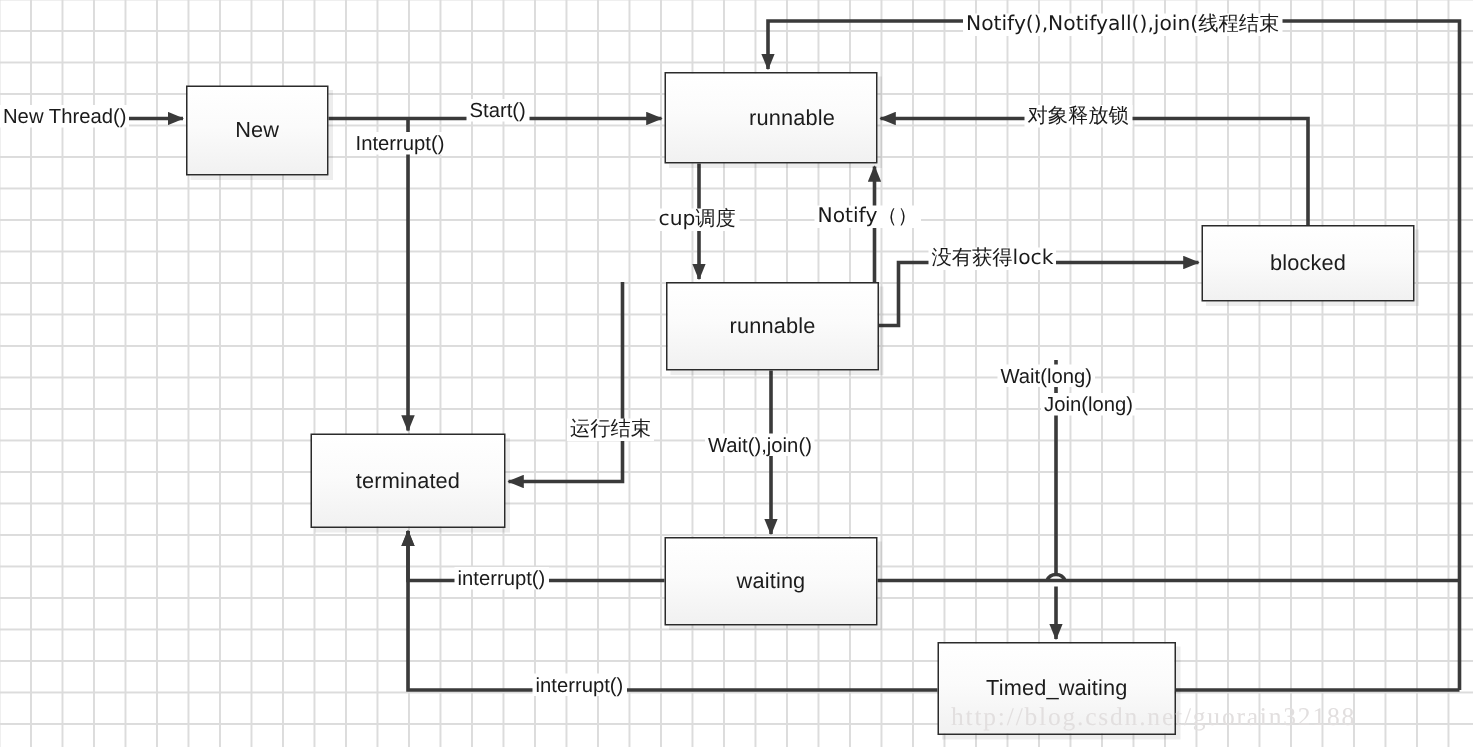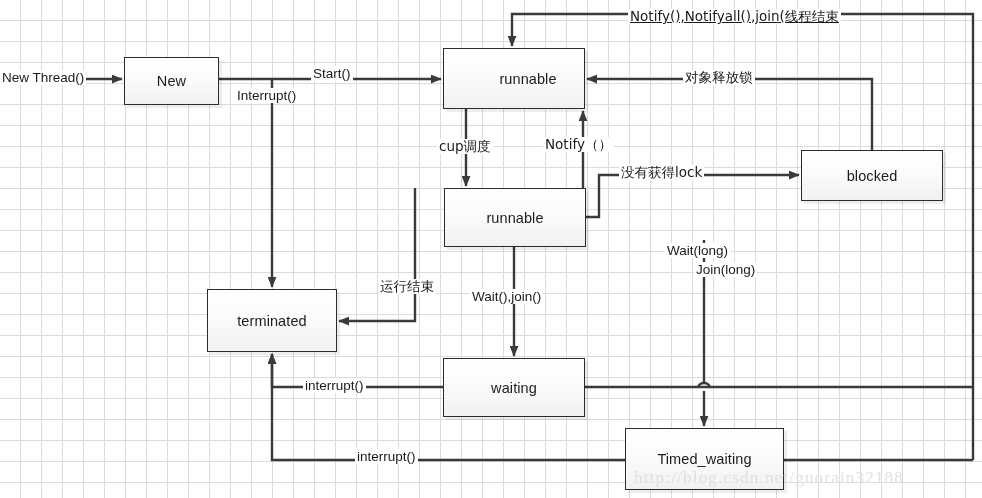--- a/index.html
+++ b/index.html
@@ -110,21 +110,21 @@
 
       <path d="M 784,460 L 973,460"></path>
 
       <path d="M 443,387 L 272,387 L 272,354" marker-end="url(#arrowhead)"></path>
 
       <path d="M 625,460 L 272,460 L 272,354" marker-end="url(#arrowhead)"></path>
 
     </g>
   </svg>
 
-  <div class="node" style="left:124px; top:57px; width:95px; height:48px;">
+  <div class="node" style="left:124px; top:57px; width:95px; height:60px;">
     <span>New</span>
   </div>
 
   <div class="node" style="left:443px; top:48px; width:142px; height:61px;padding-left:28px;">
     <span>runnable</span>
   </div>
 
   <div class="node" style="left:801px; top:150px; width:142px; height:51px;">
     <span>blocked</span>
   </div>
@@ -144,21 +144,21 @@
   <div class="node" style="left:625px; top:428px; width:159px; height:62px;text-align:center;">
     <span>Timed_waiting</span>
   </div>
 
   <div class="edge-label" style="left:0px; top:70px;">New Thread()</div>
 
   <div class="edge-label" style="left:311px; top:66px;">Start()</div>
 
   <div class="edge-label" style="left:235px; top:88px;">Interrupt()</div>
 
-  <div class="edge-label cn" style="left:628px; top:9px;text-decoration:underline;">Notify(),Notifyall(),join(线程结束</div>
+  <div class="edge-label cn" style="left:642px; top:9px;">Notify(),Notifyall(),join(线程结束</div>
 
   <div class="edge-label cn" style="left:683px; top:70px;">对象释放锁</div>
 
   <div class="edge-label cn" style="left:437px; top:139px;">cup调度</div>
 
   <div class="edge-label cn" style="left:543px; top:137px;">Notify（）</div>
 
   <div class="edge-label cn" style="left:619px; top:165px;">没有获得lock</div>
 
   <div class="edge-label cn" style="left:378px; top:279px;">运行结束</div>

